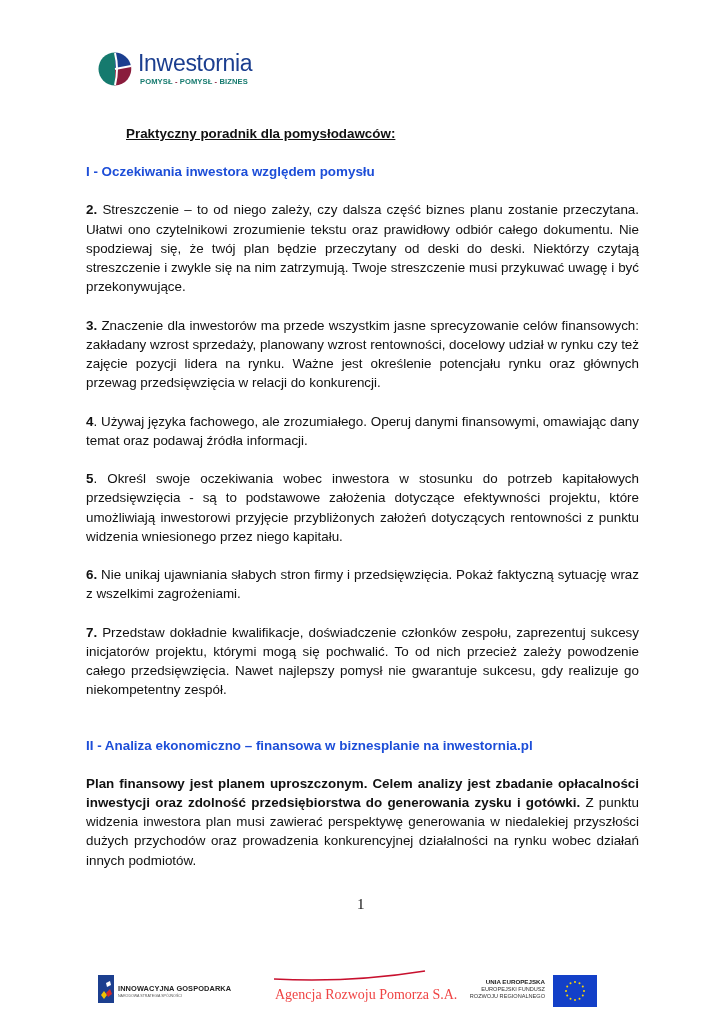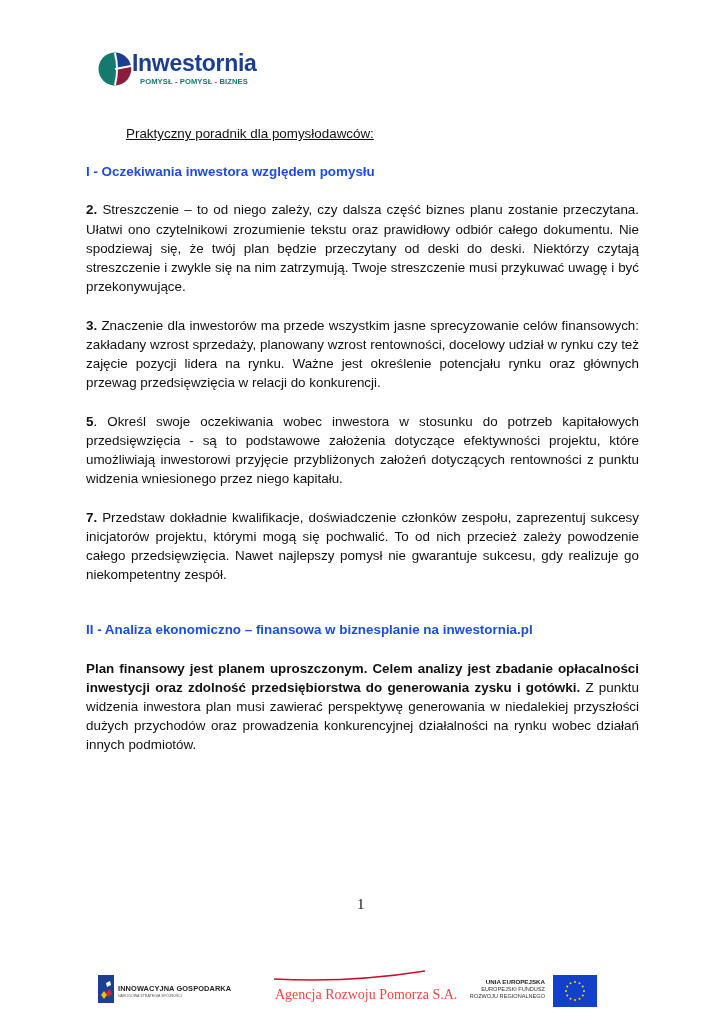--- a/index.html
+++ b/index.html
@@ -1,23 +1,23 @@
 <!DOCTYPE html>
 <html><head>
 <meta charset="utf-8">
 <style>
   html, body { margin:0; padding:0; background:#ffffff; }
   body { width:724px; height:1024px; position:relative; overflow:hidden; font-family:"Liberation Sans", "DejaVu Sans", sans-serif; color:#111; }
   .logo { position:absolute; left:98px; top:52px; width:170px; height:44px; }
   .logo-mark { position:absolute; left:0; top:0; width:34px; height:34px; }
-  .logo-name { position:absolute; left:34px; top:-2px; font-size:23px; font-weight:bold; color:#1b3e8f; letter-spacing:-0.3px;text-align:center; }
+  .logo-name { position:absolute; left:40px; top:-2px; font-size:23px; font-weight:normal; color:#1b3e8f; letter-spacing:-0.3px;text-align:center; }
   .logo-tag { position:absolute; left:42px; top:25px; font-size:7.6px; font-weight:bold; color:#157a6e; letter-spacing:0.1px; white-space:nowrap; }
   .logo-tag .dash { color:#8a1c3c; }
   .content { position:absolute; left:86px; top:124px; width:553px; font-size:13.4px; line-height:19.2px; }
-  .title { font-weight:normal; text-decoration:underline; margin:0 0 19px 0;padding-left:40px; }
+  .title { font-weight:bold; text-decoration:underline; margin:0 0 19px 0;padding-left:40px; }
   .section-h { font-weight:bold; color:#1d4ed8; margin:0 0 19px 0; }
   .para { text-align:justify; margin:0 0 19.2px 0; }
   .para b { font-weight:bold; }
   .section2 { margin-top:36px; }
   .page-num { position:absolute; left:357px; top:896px; font-family:"Liberation Serif", serif; font-size:15px; }
   .footer { position:absolute; left:0; top:965px; width:724px; height:50px; }
   .f-ig { position:absolute; left:98px; top:10px; width:140px; height:32px;padding-left:45px; }
   .f-ig-mark { position:absolute; left:0; top:0; width:16px; height:28px; background:#1c3f8f; }
   .f-ig-name { position:absolute; left:20px; top:9px; font-size:7.4px; font-weight:bold; color:#222; letter-spacing:0.1px; white-space:nowrap; }
   .f-ig-sub { position:absolute; left:20px; top:19px; font-size:3.6px; color:#555; white-space:nowrap; }
@@ -46,21 +46,23 @@
     <span>POMYSŁ</span><span class="dash"> - </span><span>POMYSŁ</span><span class="dash"> - </span><span>BIZNES</span>
   </div>
 </div>
 
 <div class="content">
   <p class="title">Praktyczny poradnik dla pomysłodawców:</p>
   <p class="section-h">I - Oczekiwania inwestora względem pomysłu</p>
 
   <p class="para"><b>2.</b><span> Streszczenie – to od niego zależy, czy dalsza część biznes planu zostanie przeczytana. Ułatwi ono czytelnikowi zrozumienie tekstu oraz prawidłowy odbiór całego dokumentu. Nie spodziewaj się, że twój plan będzie przeczytany od deski do deski. Niektórzy czytają streszczenie i zwykle się na nim zatrzymują. Twoje streszczenie musi przykuwać uwagę i być przekonywujące.</span></p>
   <p class="para"><b>3.</b><span> Znaczenie dla inwestorów ma przede wszystkim jasne sprecyzowanie celów finansowych: zakładany wzrost sprzedaży, planowany wzrost rentowności, docelowy udział w rynku czy też zajęcie pozycji lidera na rynku. Ważne jest określenie potencjału rynku oraz głównych przewag przedsięwzięcia w relacji do konkurencji.</span></p>
+  <p class="para"><b>4</b><span>. Używaj języka fachowego, ale zrozumiałego. Operuj danymi finansowymi, omawiając dany temat oraz podawaj źródła informacji.</span></p>
   <p class="para"><b>5</b><span>. Określ swoje oczekiwania wobec inwestora w stosunku do potrzeb kapitałowych przedsięwzięcia - są to podstawowe założenia dotyczące efektywności projektu, które umożliwiają inwestorowi przyjęcie przybliżonych założeń dotyczących rentowności  z punktu widzenia wniesionego przez niego kapitału.</span></p>
+  <p class="para"><b>6.</b><span> Nie unikaj ujawniania słabych stron firmy i przedsięwzięcia. Pokaż faktyczną sytuację wraz z wszelkimi zagrożeniami.</span></p>
   <p class="para"><b>7.</b><span> Przedstaw dokładnie kwalifikacje, doświadczenie członków zespołu, zaprezentuj sukcesy inicjatorów projektu, którymi mogą się pochwalić. To od nich przecież zależy powodzenie całego przedsięwzięcia. Nawet najlepszy pomysł nie gwarantuje sukcesu, gdy realizuje go niekompetentny zespół.</span></p>
 
   <p class="section-h section2">II - Analiza ekonomiczno – finansowa w biznesplanie na inwestornia.pl</p>
   <p class="para"><b>Plan finansowy jest planem uproszczonym. Celem analizy jest zbadanie opłacalności inwestycji oraz zdolność przedsiębiorstwa do generowania zysku i gotówki.</b><span> Z punktu widzenia inwestora plan musi zawierać perspektywę generowania w niedalekiej przyszłości dużych przychodów oraz prowadzenia konkurencyjnej działalności na rynku wobec działań innych podmiotów.</span></p>
 </div>
 
 <div class="page-num">1</div>
 
 <div class="footer">
   <div class="f-ig">

